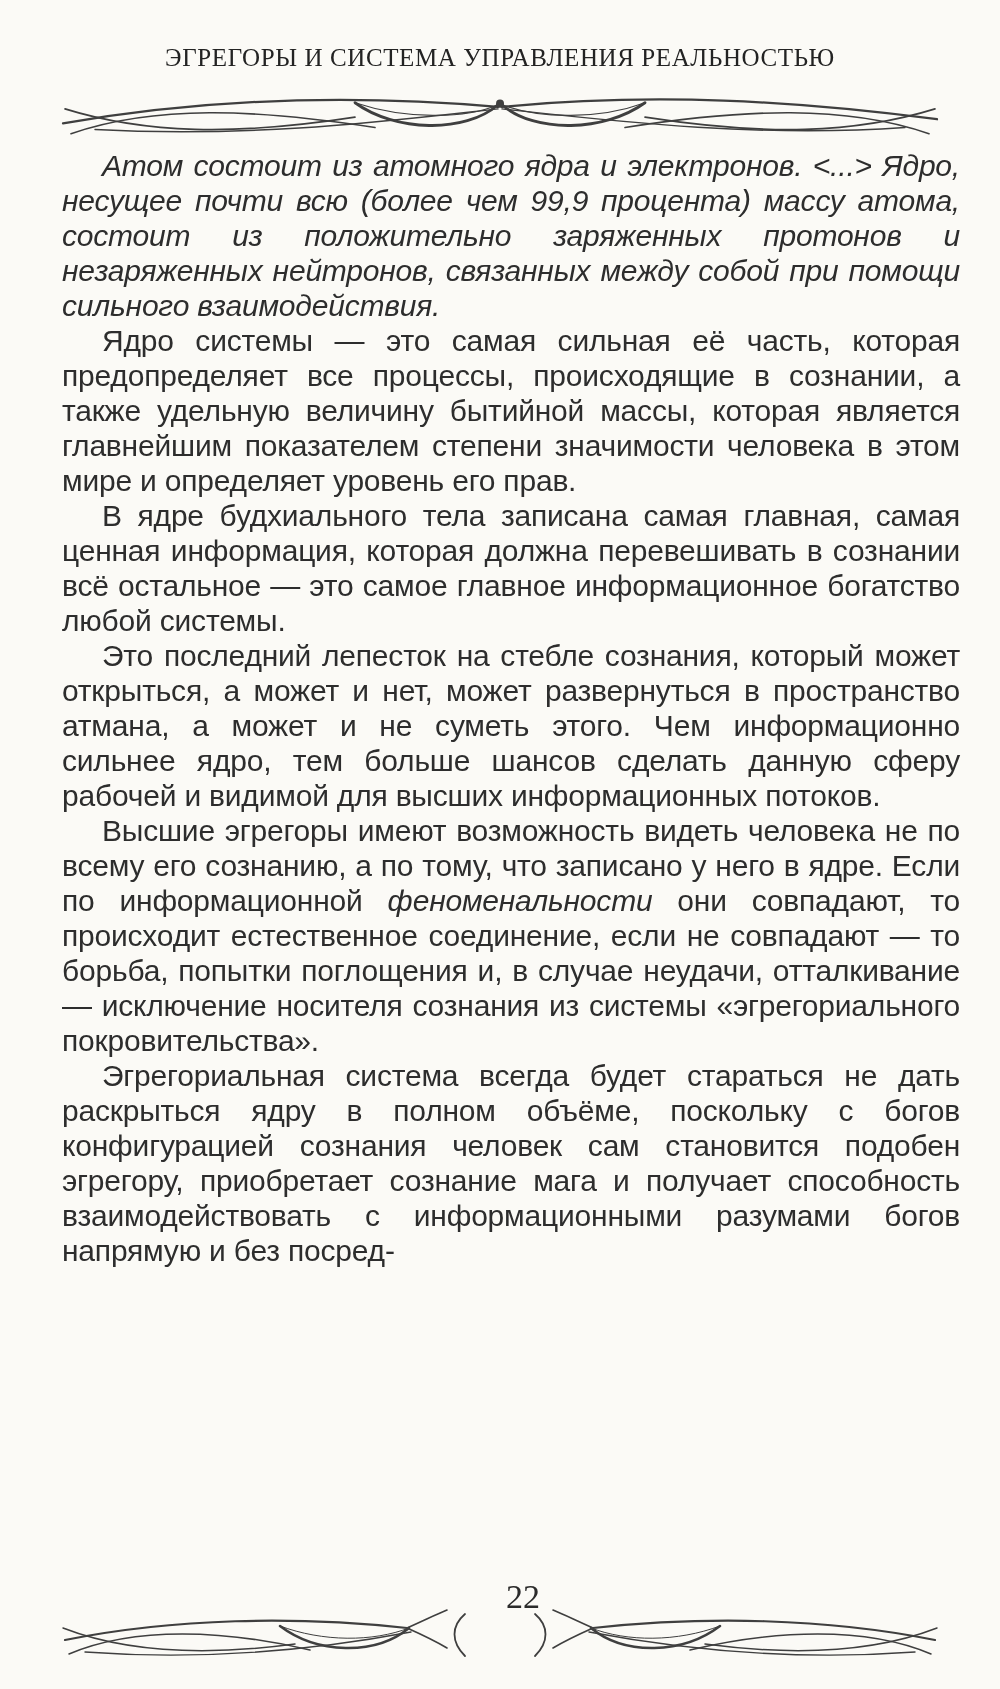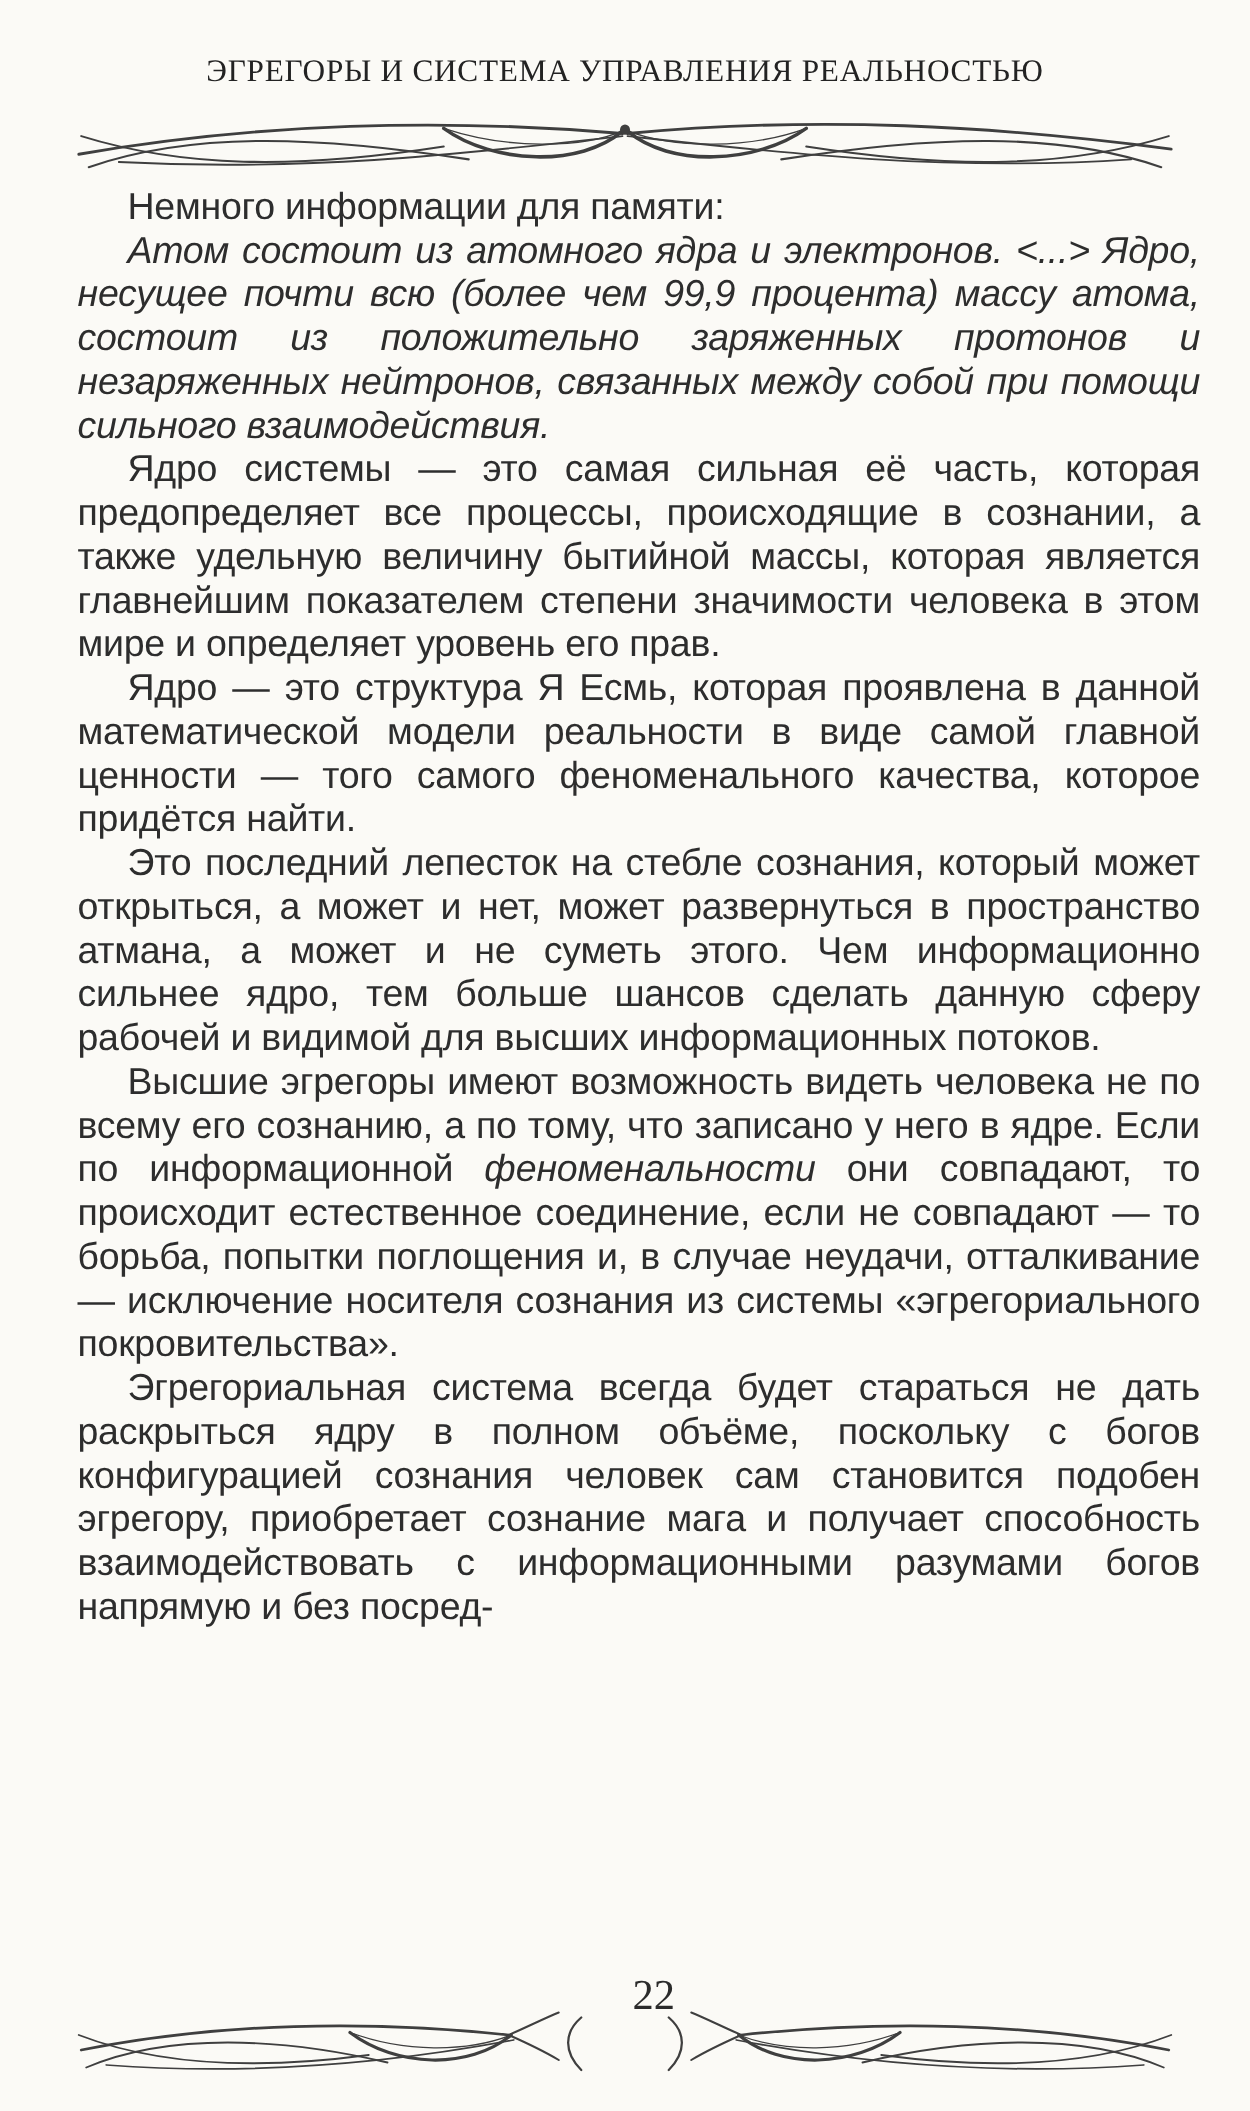--- a/index.html
+++ b/index.html
@@ -95,24 +95,23 @@
       <path d="M 447 26 C 560 38, 700 54, 850 44" stroke-width="1.4"></path>
       <path d="M 10 26 C 90 50, 180 52, 300 34" stroke-width="1.6"></path>
       <path d="M 16 50 C 100 22, 200 26, 320 44" stroke-width="1.6"></path>
       <path d="M 590 34 C 710 52, 800 50, 880 26" stroke-width="1.6"></path>
       <path d="M 570 44 C 690 26, 790 22, 874 50" stroke-width="1.6"></path>
       <circle cx="445" cy="21" r="4" fill="#3f3f3f" stroke="none"></circle>
     </svg>
   </div>
 
   <div class="body-text">
-      <p><span class="seg-regular">Немного информации для памяти:</span></p>
       <p><span class="seg-italic">Атом состоит из атомного ядра и электронов. &lt;...&gt; Ядро, несущее почти всю (более чем 99,9 процента) массу атома, состоит из положительно заряженных протонов и незаряженных нейтронов, связанных между собой при помощи сильного взаимодействия.</span></p>
       <p><span class="seg-bold">Ядро системы</span><span class="seg-regular"> — это самая сильная её часть, которая предопределяет все процессы, происходящие в сознании, а также удельную величину бытийной массы, которая является главнейшим показателем степени значимости человека в этом мире и определяет уровень его прав.</span></p>
-      <p><span class="seg-regular">Ядро — это структура Я Есмь, которая проявлена в данной математической модели реальности в виде самой главной ценности — того самого феноменального качества, которое придётся найти.</span></p>
+      <p><span class="seg-regular">В ядре будхиального тела записана самая главная, самая ценная информация, которая должна перевешивать в сознании всё остальное — это самое главное информационное богатство любой системы.</span></p>
       <p><span class="seg-regular">Это последний лепесток на стебле сознания, который может открыться, а может и нет, может развернуться в пространство атмана, а может и не суметь этого. Чем информационно сильнее ядро, тем больше шансов сделать данную сферу рабочей и видимой для высших информационных потоков.</span></p>
       <p><span class="seg-regular">Высшие эгрегоры имеют возможность видеть человека не по всему его сознанию, а по тому, что записано у него в ядре. Если по информационной </span><span class="seg-italic">феноменальности</span><span class="seg-regular"> они совпадают, то происходит естественное соединение, если не совпадают — то борьба, попытки поглощения и, в случае неудачи, отталкивание — исключение носителя сознания из системы «эгрегориального покровительства».</span></p>
       <p><span class="seg-regular">Эгрегориальная система всегда будет стараться не дать раскрыться ядру в полном объёме, поскольку с богов конфигурацией сознания человек сам становится подобен эгрегору, приобретает сознание мага и получает способность взаимодействовать с информационными разумами богов напрямую и без посред-</span></p>
     </div>
 
   <div class="flourish footer-pos">
     <svg viewBox="0 0 890 60" preserveAspectRatio="none" aria-hidden="true">
       <path d="M 10 34 C 120 12, 240 10, 352 22" stroke-width="2.2"></path>
       <path d="M 30 46 C 140 54, 250 46, 356 26" stroke-width="1.4"></path>
       <path d="M 225 20 C 262 48, 320 50, 354 22" stroke-width="2.6"></path>

